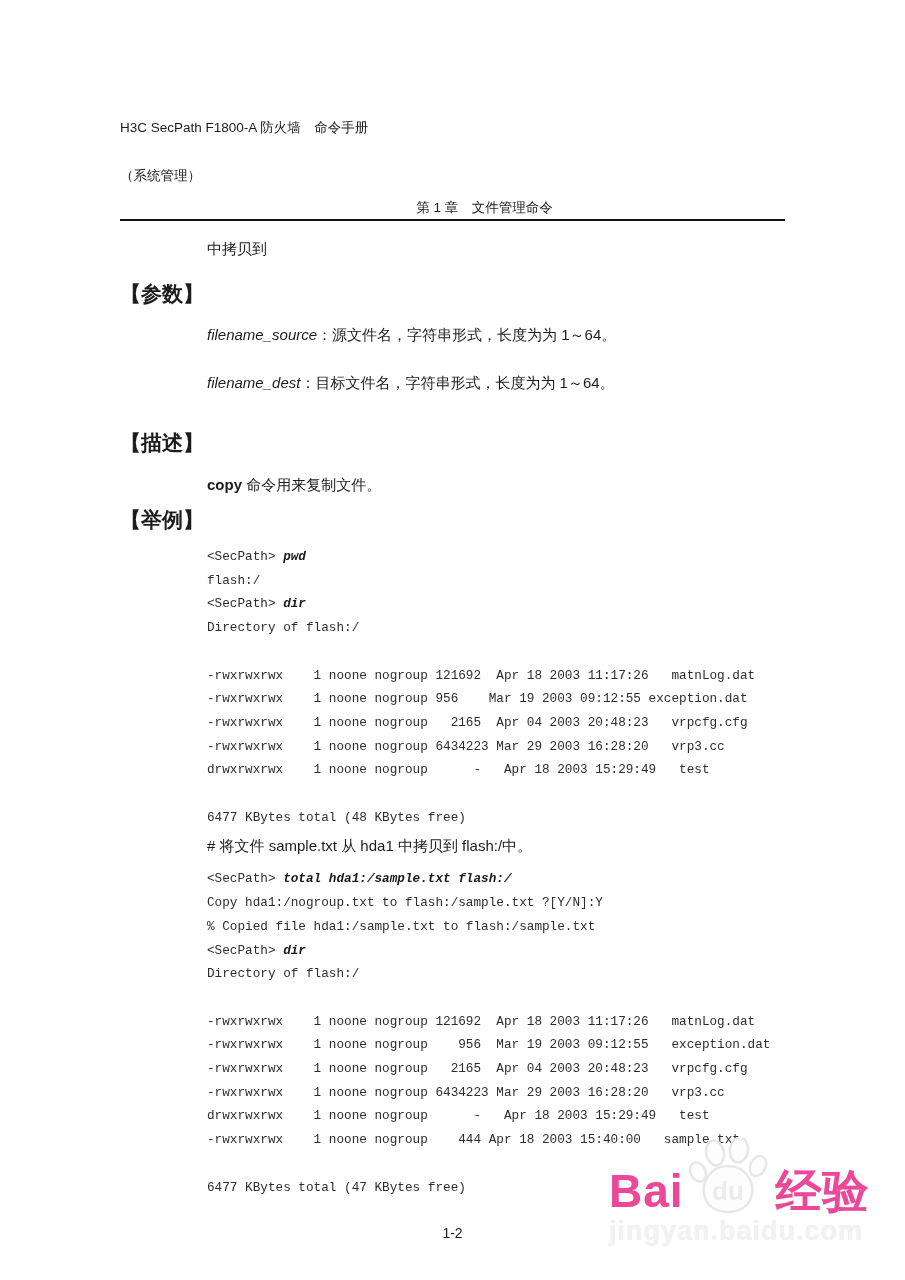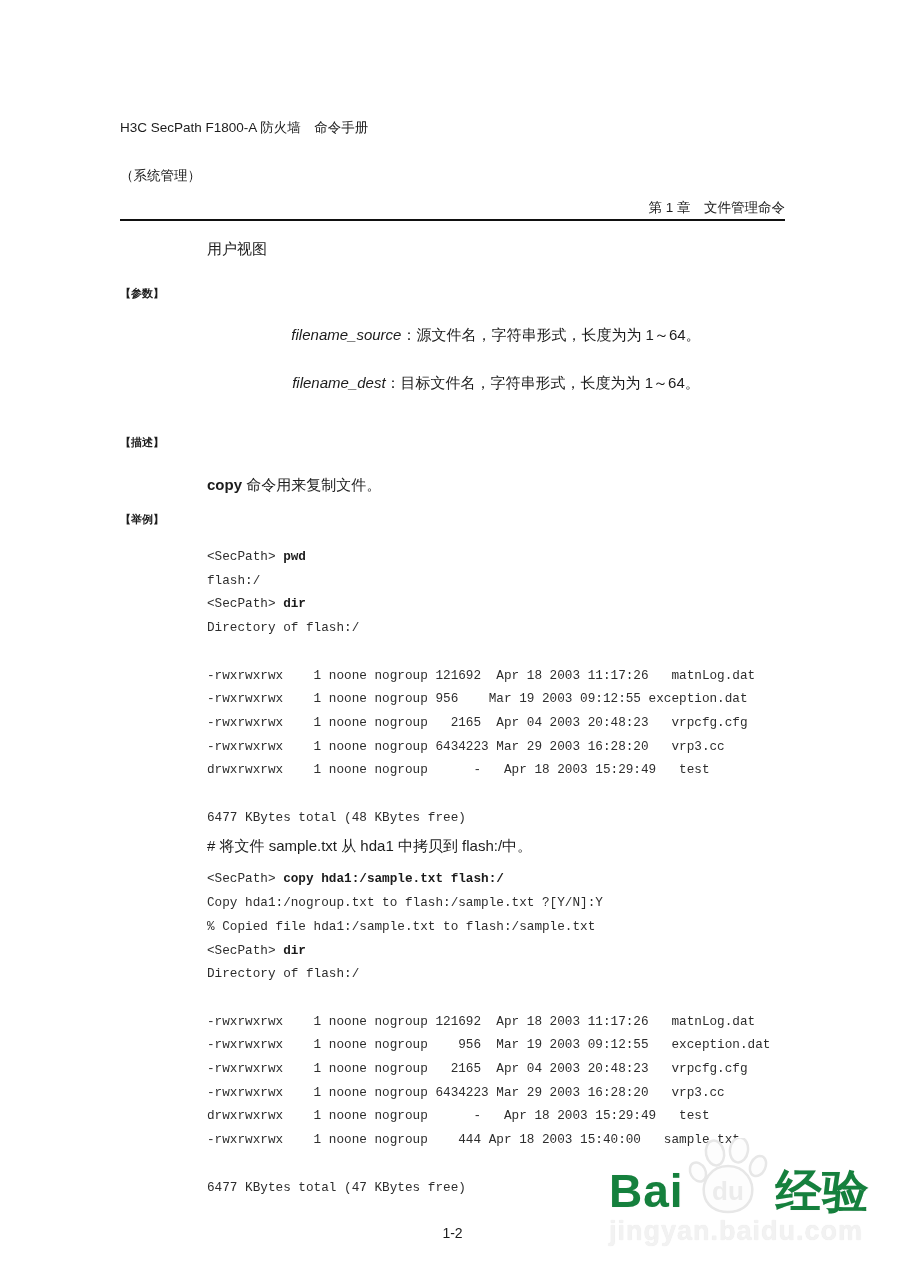--- a/index.html
+++ b/index.html
@@ -14,21 +14,21 @@
     background: #ffffff;
     font-family: "Liberation Sans", "DejaVu Sans", sans-serif;
     color: #1c1c1c;
     overflow: hidden;
     box-sizing: border-box;
     padding: 88px 120px 0 120px;
   }
   
   .hdr {
     display: flex;
-    justify-content: space-between;
+    justify-content: flex-start;
     align-items: flex-end;
   }
   .hdr-left {
     font-size: 13.5px;
     line-height: 16px;
     white-space: pre;
   }
   .hdr-right {
     font-size: 13.5px;
     line-height: 16px;
@@ -41,31 +41,30 @@
     margin: 3px 0 0 0;
   }
   
   .view-mode {
     margin: 18px 0 0 87px;
     font-size: 15px;
     line-height: 19px;
   }
   .section-label {
     margin: 26px 0 0 0;
-    font-size: 11px;
+    font-size: 21px;
     font-weight: bold;
     line-height: 19px;
   }
   .section-label.desc-gap   { margin-top: 41px; }
   .section-label.example-gap{ margin-top: 16px; }
   .param {
     margin: 22px 0 0 87px;
     font-size: 15px;
     line-height: 19px;
-    text-align: center;
   }
   .param + .param { margin-top: 29px; }
   .param i { font-style: italic; }
   .desc-line {
     margin: 23px 0 0 87px;
     font-size: 15px;
     line-height: 19px;
   }
   .desc-line b { font-weight: bold; }
   .desc-para {
@@ -77,21 +76,21 @@
   }
   
   .code {
     margin: 16px 0 0 87px;
     font-family: "Liberation Mono", "DejaVu Sans Mono", monospace;
     font-size: 12.7px;
     line-height: 23.7px;
     color: #2d2d2d;
   }
   .code .code-line { white-space: pre; }
-  .code b { font-weight: bold; color: #1a1a1a; }
+  .code b { font-weight: bold; color: #1a1a1a; font-style: italic; }
   .example-comment {
     margin: 7px 0 0 87px;
     font-size: 15px;
     line-height: 19px;
   }
   .code.second { margin-top: 12px; }
   
   .page-number {
     margin-top: 26px;
     text-align: center;
@@ -109,21 +108,21 @@
     font-weight: bold;
   }
   .wm-row {
     display: flex;
     align-items: flex-end;
     gap: 2px;
   }
   .wm-bai, .wm-exp {
     font-size: 46px;
     line-height: 46px;
-    color: #15803d;
+    color: #ec4899;
     text-shadow: 0 0 1px #dedede;
     letter-spacing: 1px;
   }
   .wm-exp { margin-left: 4px; }
   .wm-paw { position: relative; display: inline-block; width: 84px; height: 76px; }
   .wm-url {
     margin-top: 2px;
     font-size: 27px;
     line-height: 30px;
     color: #f2f2f2;
@@ -138,21 +137,21 @@
 
   <div class="hdr">
     <div class="hdr-left">
       <div>H3C SecPath F1800-A 防火墙　命令手册</div>
       <div>（系统管理）</div>
     </div>
     <div class="hdr-right">第 1 章　文件管理命令</div>
   </div>
   <hr class="hdr-rule">
 
-  <p class="view-mode">用户视图</p>
+  <p class="view-mode">中拷贝到</p>
 
   <div class="section-label">【参数】</div>
 
   <p class="param"><i>filename_source</i><span>：</span><span>源文件名，字符串形式，长度为为 1～64。</span></p>
 
   <p class="param"><i>filename_dest</i><span>：</span><span>目标文件名，字符串形式，长度为为 1～64。</span></p>
 
   <div class="section-label desc-gap">【描述】</div>
 
   <p class="desc-line"><b>copy</b><span> 命令用来复制文件。</span></p>
@@ -171,21 +170,21 @@
       <div class="code-line">-rwxrwxrwx    1 noone nogroup   2165  Apr 04 2003 20:48:23   vrpcfg.cfg</div>
       <div class="code-line">-rwxrwxrwx    1 noone nogroup 6434223 Mar 29 2003 16:28:20   vrp3.cc</div>
       <div class="code-line">drwxrwxrwx    1 noone nogroup      -   Apr 18 2003 15:29:49   test</div>
       <div class="code-line">&nbsp;</div>
       <div class="code-line">6477 KBytes total (48 KBytes free)</div>
     </div>
 
   <p class="example-comment"># 将文件 sample.txt 从 hda1 中拷贝到 flash:/中。</p>
 
   <div class="code second">
-      <div class="code-line">&lt;SecPath&gt; <b>copy hda1:/sample.txt flash:/</b></div>
+      <div class="code-line">&lt;SecPath&gt; <b>total hda1:/sample.txt flash:/</b></div>
       <div class="code-line">Copy hda1:/nogroup.txt to flash:/sample.txt ?[Y/N]:Y</div>
       <div class="code-line">% Copied file hda1:/sample.txt to flash:/sample.txt</div>
       <div class="code-line">&lt;SecPath&gt; <b>dir</b></div>
       <div class="code-line">Directory of flash:/</div>
       <div class="code-line">&nbsp;</div>
       <div class="code-line">-rwxrwxrwx    1 noone nogroup 121692  Apr 18 2003 11:17:26   matnLog.dat</div>
       <div class="code-line">-rwxrwxrwx    1 noone nogroup    956  Mar 19 2003 09:12:55   exception.dat</div>
       <div class="code-line">-rwxrwxrwx    1 noone nogroup   2165  Apr 04 2003 20:48:23   vrpcfg.cfg</div>
       <div class="code-line">-rwxrwxrwx    1 noone nogroup 6434223 Mar 29 2003 16:28:20   vrp3.cc</div>
       <div class="code-line">drwxrwxrwx    1 noone nogroup      -   Apr 18 2003 15:29:49   test</div>

